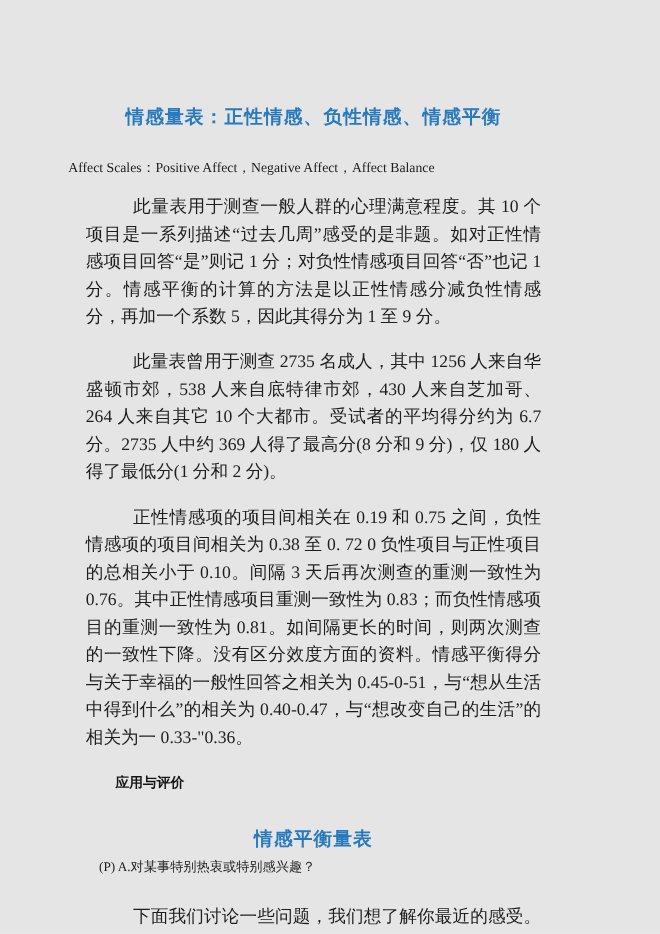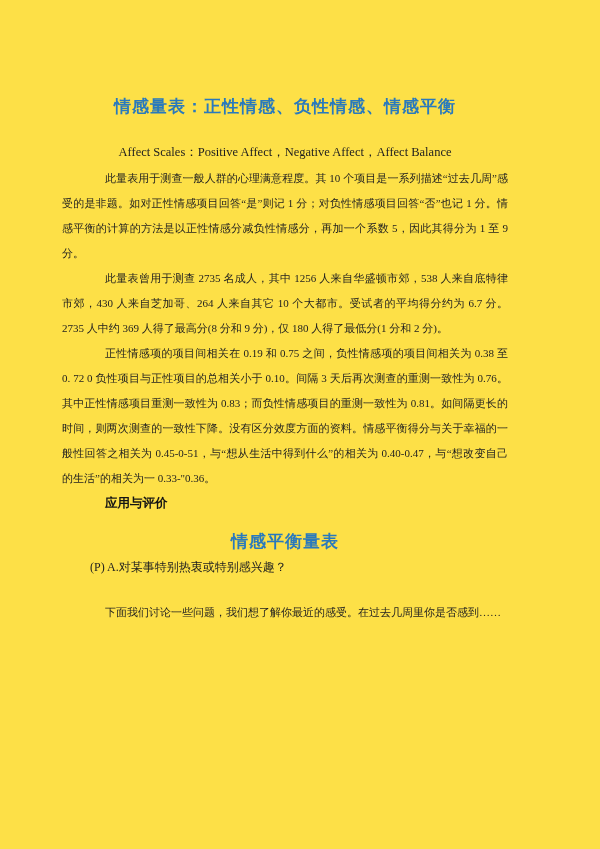--- a/index.html
+++ b/index.html
@@ -1,64 +1,64 @@
 <!DOCTYPE html>
 <html><head>
 <meta charset="utf-8">
 <style>
   html, body { margin: 0; padding: 0; background: #ffffff; }
   .page {
     position: relative;
     width: 600px;
     height: 849px;
-    background: #fde047;
+    background: #e5e5e5;
     overflow: hidden;
     color: #1d1d1f;
     font-family: "Liberation Serif", "DejaVu Serif", serif;
   }
   .content {
     padding: 96px 92px 0 62px; 
   }
   .doc-title {
     margin: 0;
     font-family: "Liberation Sans", "DejaVu Sans", sans-serif;
     font-size: 17px;
     line-height: 22px;
     font-weight: 700;
     letter-spacing: 1px;
     color: #2979bd;
     text-align: center;
   }
   .sub {
     margin: 0;
-    text-align: center;
+    text-align: left;
     font-size: 12.5px;
     line-height: 15px;
     color: #1d1d1f;
   }
   .sub.en   { margin-top: 27px; }
   .sub.cite { margin-top: 8px; }
   .sections { margin-top: 6px; }
   .sec-heading {
     margin: 0 0 0 43px;
     font-size: 12.5px;
     font-weight: 700;
     line-height: 25px;
     color: #141414;
   }
   .body-par {
-    margin: 0;
-    font-size: 11px;
+    margin: 16px;
+    font-size: 16px;
     line-height: 25px;
     text-align: justify;
     text-indent: 43px;
     color: #1d1d1f;
   }
   .scale-heading {
-    margin: 14px 0 0 0;
+    margin: 27px 0 0 0;
     font-family: "Liberation Sans", "DejaVu Sans", sans-serif;
     font-size: 17px;
     line-height: 24px;
     font-weight: 700;
     letter-spacing: 1px;
     color: #2979bd;
     text-align: center;
   }
   .scale-intro {
     margin-top: 20px;

